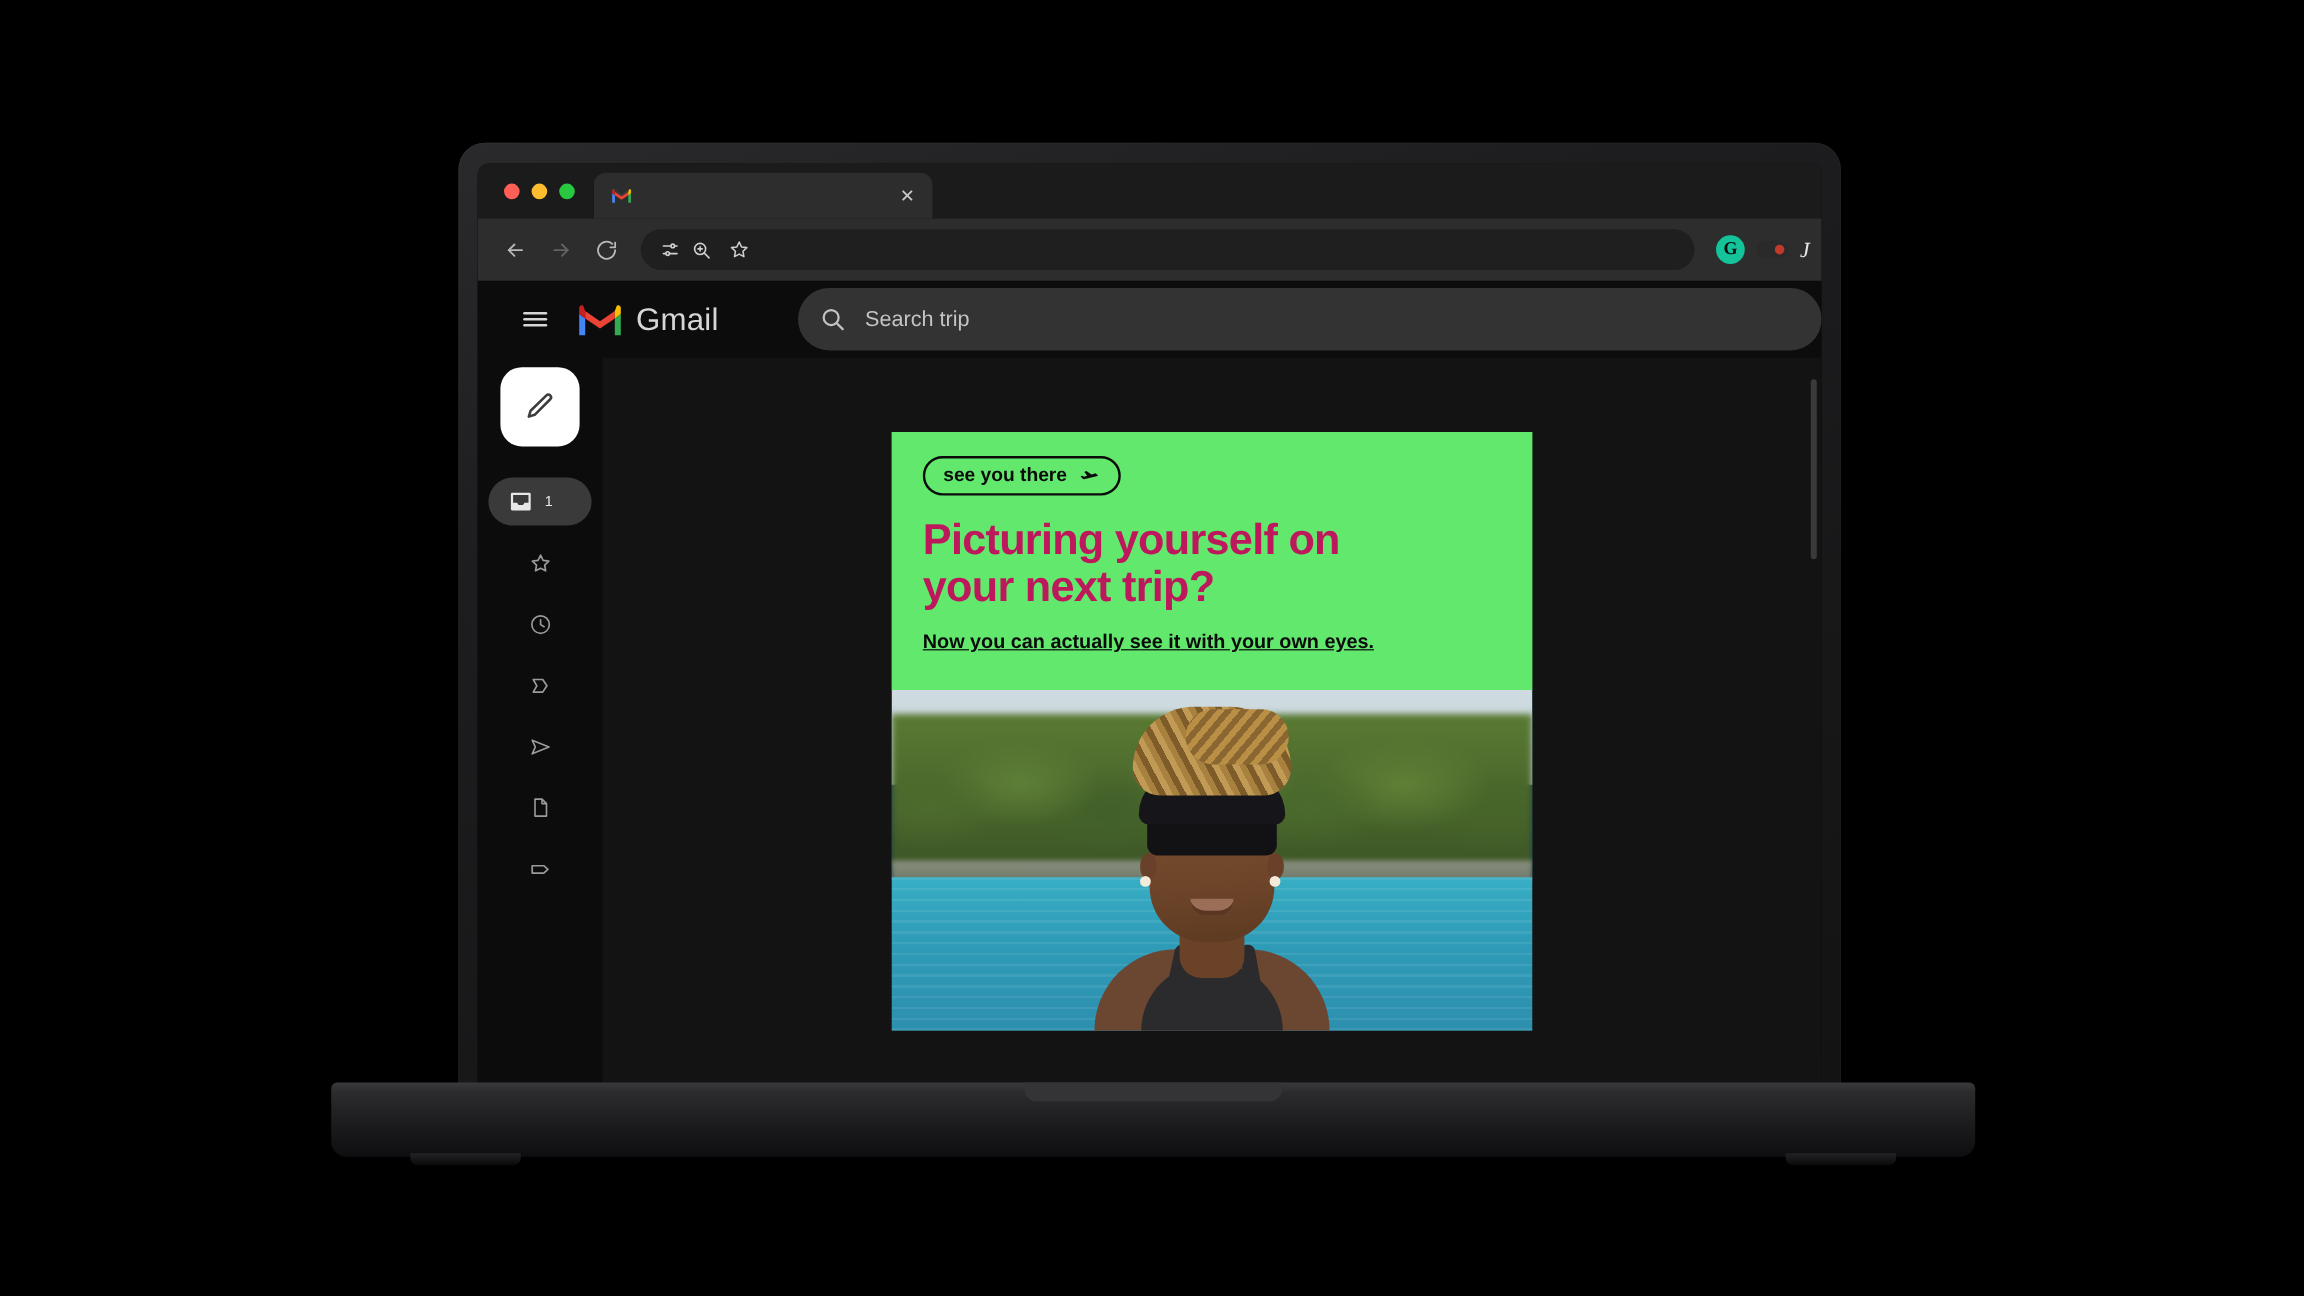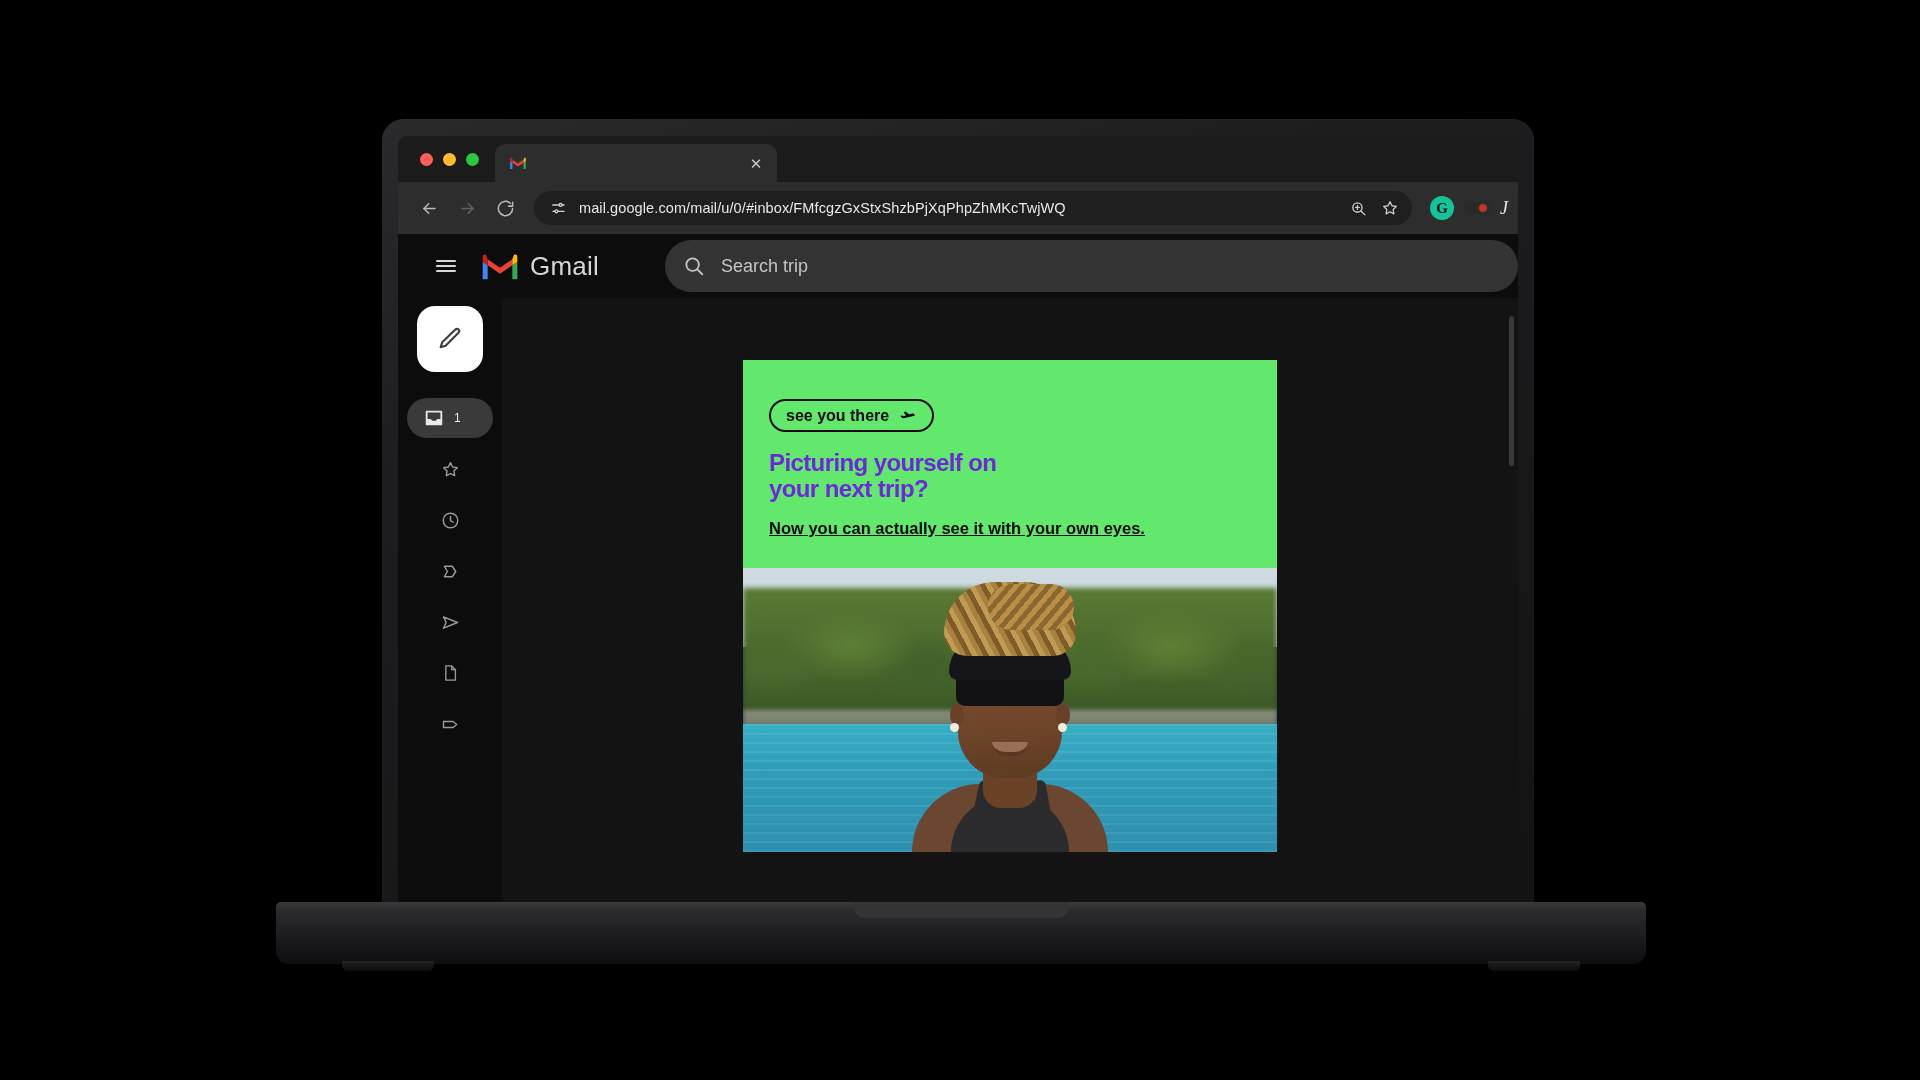--- a/index.html
+++ b/index.html
@@ -131,29 +131,29 @@
   .rail-item + .rail-item{ margin-top:0; }
   .rail-item.active{ background:#3a3a3a; color:#e8e8e8; width:86px; justify-content:flex-start; padding-left:16px; }
   .rail-count{ font-size:12px; color:#e8e8e8; }
   #rail-list .rail-item:not(.active){ margin-top:11px; }
 
   #content{ flex:1; background:#131313; min-width:0; position:relative; overflow:hidden; }
   #email-card{
     position:absolute; left:50%; transform:translateX(-50%);
     top:62px; width:534px;
   }
-  #promo-top{ background:#63e86e; padding:39px 26px 30px 26px; }
+  #promo-top{ background:#63e86e; padding:20px 26px 30px 26px; }
   #promo-pill{
     display:inline-flex; align-items:center; gap:9px;
     border:2.2px solid #0b0b0b; border-radius:999px;
     padding:5px 15px; font-size:16px; font-weight:700; color:#0b0b0b;
   }
   #promo-head{
-    margin-top:18px; font-size:24px; line-height:1.08; font-weight:700;
-    color:#6d28d9; letter-spacing:-.6px;
+    margin-top:18px; font-size:36px; line-height:1.08; font-weight:700;
+    color:#be185d; letter-spacing:-.6px;
   }
   #promo-sub{ margin-top:17px; font-size:16.5px; font-weight:700; color:#0b0b0b;text-decoration:underline; }
 
   
   #promo-photo{ width:100%; height:284px; position:relative; overflow:hidden; background:#1b3f4d; }
   .ph-sky{position:absolute;left:0;right:0;top:0;height:28%;background:linear-gradient(180deg,#cfdbe0,#c2d2d8);}
   .ph-trees{position:absolute;left:0;right:0;top:7%;height:45%;
     background:
       radial-gradient(ellipse 80px 46px at 6% 60%, #4e6b2e 0%, rgba(78,107,46,0) 72%),
       radial-gradient(ellipse 95px 52px at 20% 45%, #5d7f36 0%, rgba(93,127,54,0) 70%),
@@ -255,21 +255,20 @@
             <span id="omni-site-icon">
               <svg width="17" height="17" viewBox="0 0 24 24" fill="none" stroke="currentColor" stroke-width="1.9" stroke-linecap="round">
                   <path d="M4 7h9"></path>
                   <path d="M17 7h3"></path>
                   <circle cx="15" cy="7" r="2.1"></circle>
                   <path d="M4 16h3"></path>
                   <path d="M11 16h9"></path>
                   <circle cx="9" cy="16" r="2.1"></circle>
                 </svg>
             </span>
-            <span id="omni-url">mail.google.com/mail/u/0/#inbox/FMfcgzGxStxShzbPjXqPhpZhMKcTwjWQ</span>
             <span class="omni-right">
               <span class="omni-icon">
                 <svg width="17" height="17" viewBox="0 0 24 24" fill="none" stroke="currentColor" stroke-width="1.9" stroke-linecap="round">
                     <circle cx="10.5" cy="10.5" r="6.5"></circle>
                     <path d="M15.5 15.5 21 21"></path>
                     <path d="M8 10.5h5M10.5 8v5"></path>
                   </svg>
               </span>
               <span class="omni-icon">
                 <svg width="18" height="18" viewBox="0 0 24 24" fill="none" stroke="currentColor" stroke-width="1.7" stroke-linejoin="round">

